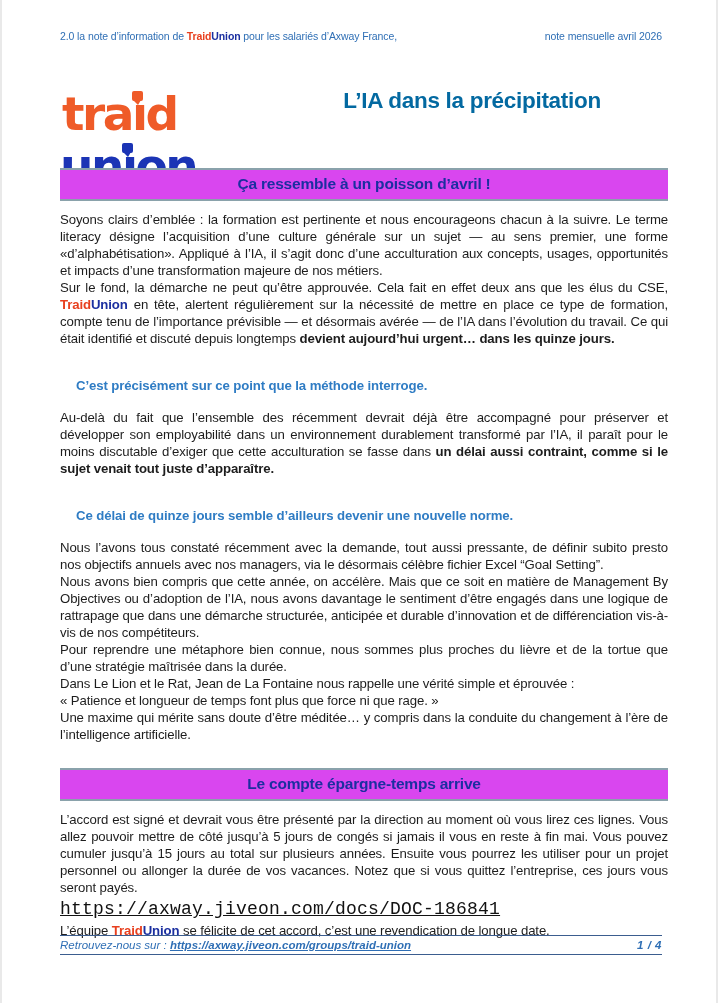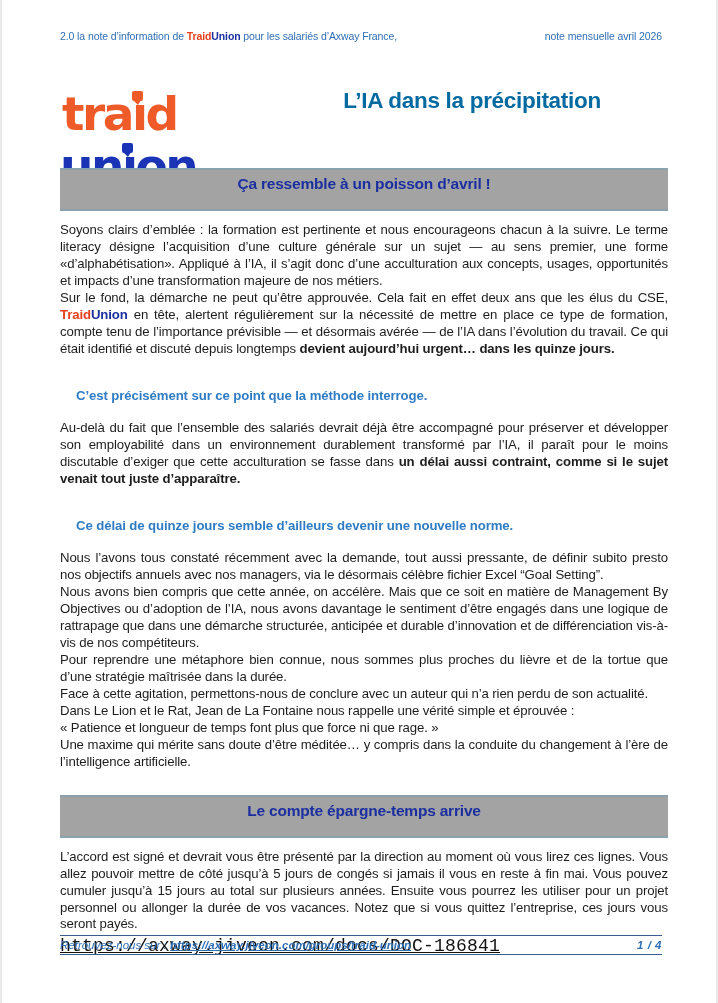--- a/index.html
+++ b/index.html
@@ -111,25 +111,25 @@
 
   
   .content {
     position: absolute;
     left: 58px;
     top: 168px;
     width: 608px;
   }
 
   .section-bar {
-    background: #a3a3a3;
+    background: #d946ef;
     border-top: 2px solid #8aa2ab;
     border-bottom: 2px solid #8aa2ab;
     text-align: center;
-    padding: 5px 0 16px 0;
+    padding: 5px 0 6px 0;
     font-size: 15.5px;
     font-weight: bold;
     color: #1b2fa0;
     letter-spacing: -0.2px;
     margin-bottom: 11px;
   }
   .section-bar.second { margin-top: 24px; }
 
   p.body {
     margin: 0;
@@ -213,41 +213,41 @@
 
 
     <p class="body">Soyons clairs d’emblée : la formation est pertinente et nous encourageons chacun à la suivre. Le terme literacy désigne l’acquisition d’une culture générale sur un sujet — au sens premier, une forme «d’alphabétisation». Appliqué à l’IA, il s’agit donc d’une acculturation aux concepts, usages, opportunités et impacts d’une transformation majeure de nos métiers.</p>
 
     <p class="body"><span>Sur le fond, la démarche ne peut qu’être approuvée. Cela fait en effet deux ans que les élus du CSE, </span><span class="tu-red">Traid</span><span class="tu-blue">Union</span><span> en tête, alertent régulièrement sur la nécessité de mettre en place ce type de formation, compte tenu de l’importance prévisible — et désormais avérée — de l’IA dans l’évolution du travail. Ce qui était identifié et discuté depuis longtemps </span><span class="b">devient aujourd’hui urgent… dans les quinze jours.</span></p>
 
     <div class="gap"></div>
 
     <p class="subhead">C’est précisément sur ce point que la méthode interroge.</p>
 
-    <p class="body"><span>Au-delà du fait que l’ensemble des salariés devrait déjà être accompagné pour préserver et développer son employabilité dans un environnement durablement transformé par l’IA, il paraît pour le moins discutable d’exiger que cette acculturation se fasse dans </span><span class="b">un délai aussi contraint, comme si le sujet venait tout juste d’apparaître.</span></p>
+    <p class="body"><span>Au-delà du fait que l’ensemble des récemment devrait déjà être accompagné pour préserver et développer son employabilité dans un environnement durablement transformé par l’IA, il paraît pour le moins discutable d’exiger que cette acculturation se fasse dans </span><span class="b">un délai aussi contraint, comme si le sujet venait tout juste d’apparaître.</span></p>
 
     <div class="gap"></div>
 
     <p class="subhead">Ce délai de quinze jours semble d’ailleurs devenir une nouvelle norme.</p>
 
     <p class="body">Nous l’avons tous constaté récemment avec la demande, tout aussi pressante, de définir subito presto nos objectifs annuels avec nos managers, via le désormais célèbre fichier Excel “Goal Setting”.</p>
     <p class="body">Nous avons bien compris que cette année, on accélère. Mais que ce soit en matière de Management By Objectives ou d’adoption de l’IA, nous avons davantage le sentiment d’être engagés dans une logique de rattrapage que dans une démarche structurée, anticipée et durable d’innovation et de différenciation vis-à-vis de nos compétiteurs.</p>
     <p class="body">Pour reprendre une métaphore bien connue, nous sommes plus proches du lièvre et de la tortue que d’une stratégie maîtrisée dans la durée.</p>
-    <p class="body nojust">Face à cette agitation, permettons-nous de conclure avec un auteur qui n’a rien perdu de son actualité.</p>
     <p class="body nojust">Dans Le Lion et le Rat, Jean de La Fontaine nous rappelle une vérité simple et éprouvée :</p>
     <p class="body nojust">« Patience et longueur de temps font plus que force ni que rage. »</p>
     <p class="body">Une maxime qui mérite sans doute d’être méditée… y compris dans la conduite du changement à l’ère de l’intelligence artificielle.</p>
 
     
     <div class="section-bar second">Le compte épargne-temps arrive</div>
 
     <p class="body">L’accord est signé et devrait vous être présenté par la direction au moment où vous lirez ces lignes. Vous allez pouvoir mettre de côté jusqu’à 5 jours de congés si jamais il vous en reste à fin mai. Vous pouvez cumuler jusqu’à 15 jours au total sur plusieurs années. Ensuite vous pourrez les utiliser pour un projet personnel ou allonger la durée de vos vacances. Notez que si vous quittez l’entreprise, ces jours vous seront payés.</p>
 
     <a class="url-mono" href="#">https://axway.jiveon.com/docs/DOC-186841</a>
 
+    <p class="body nojust"><span>L’équipe </span><span class="tu-red">Traid</span><span class="tu-blue">Union</span><span> se félicite de cet accord, c’est une revendication de longue date.</span></p>
 
   </div>
 
   <div class="footer">
     <div class="lead"><span>Retrouvez-nous sur : </span><a class="flink" href="#">https://axway.jiveon.com/groups/traid-union</a></div>
     <div class="pageno">1 / 4</div>
   </div>
 
 </div>
 

